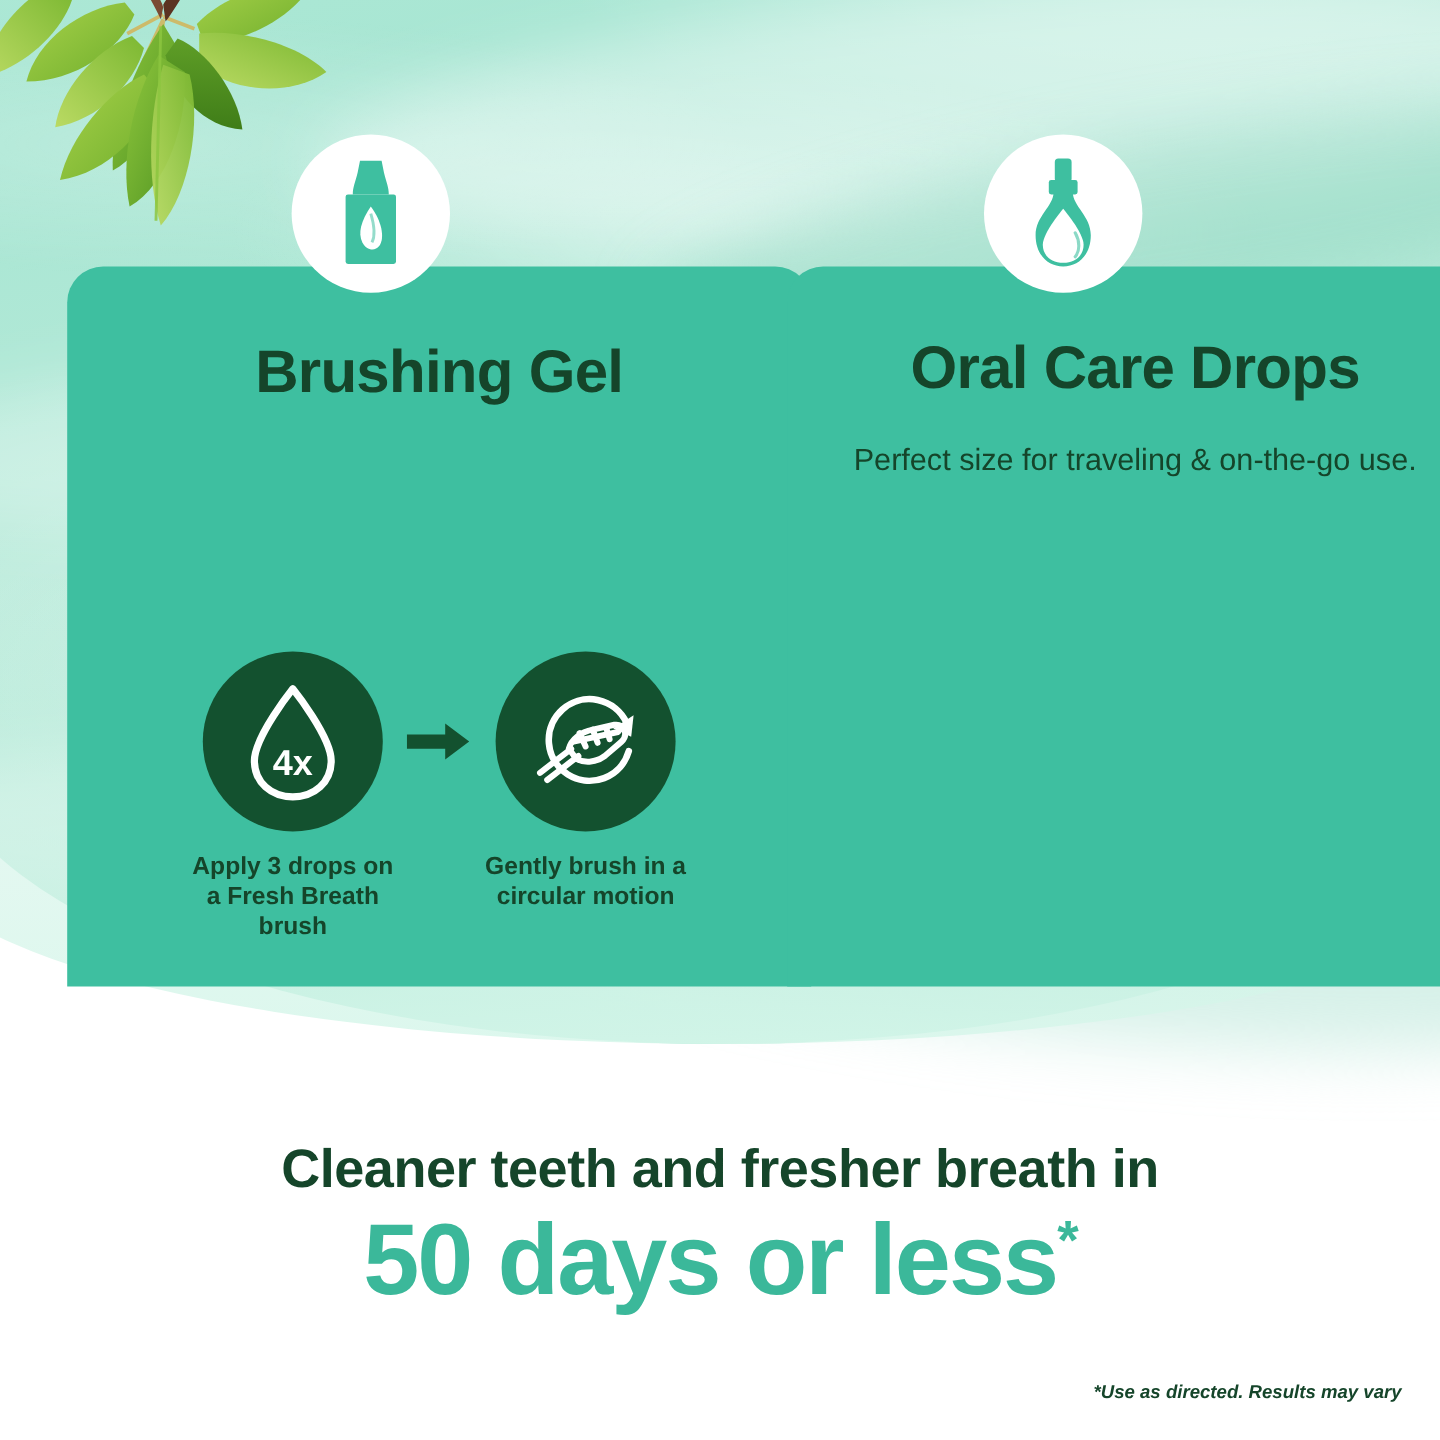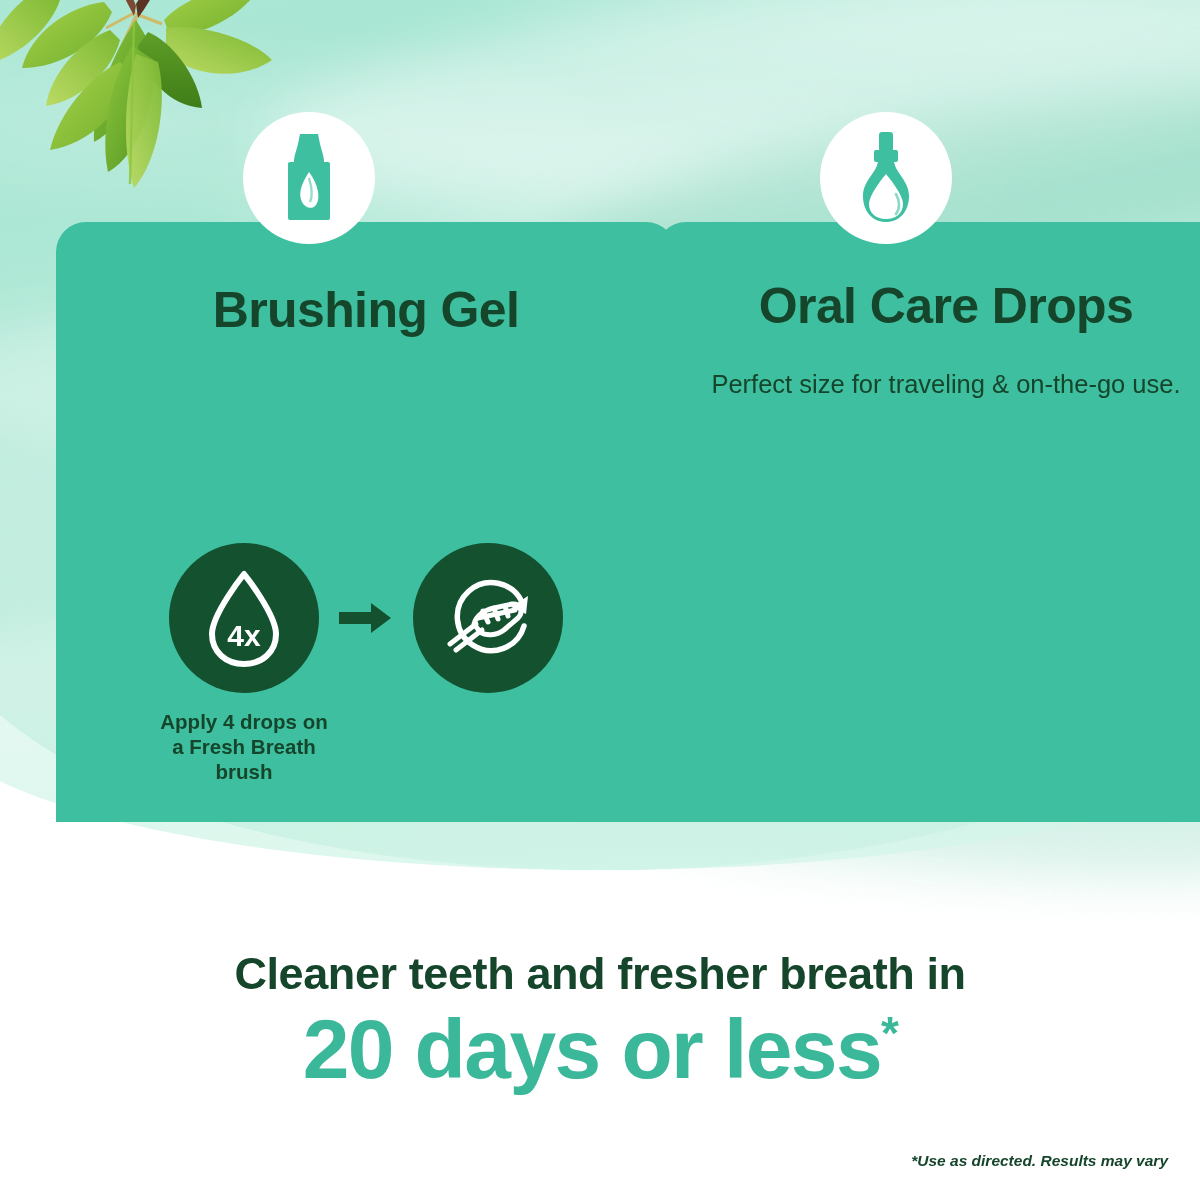--- a/index.html
+++ b/index.html
@@ -190,21 +190,21 @@
 
     <div class="steps" id="steps-left">
 
       <div class="step">
         <div class="circle">
           <svg width="92" height="104" viewBox="0 0 92 104">
             <path d="M46 8 C46 8 14 48 14 68 C14 86 28 98 46 98 C64 98 78 86 78 68 C78 48 46 8 46 8 Z" fill="none" stroke="#ffffff" stroke-width="6" stroke-linejoin="round"></path>
             <text class="drop-num" x="46" y="80" text-anchor="middle">4x</text>
           </svg>
         </div>
-        <div class="step-cap">Apply 4 drops on a Fresh Breath brush</div>
+        <div class="step-cap">Apply 3 drops on a Fresh Breath brush</div>
       </div>
 
       <div class="arrow">
         <svg width="54" height="34" viewBox="0 0 54 34">
           <path d="M0 11 H32 V2 L52 17 L32 32 V23 H0 Z" fill="#13512f"></path>
         </svg>
       </div>
 
       <div class="step">
         <div class="circle">
@@ -215,20 +215,21 @@
               <path d="M14 78 L40 58"></path>
               <path d="M20 84 L46 64"></path>
               <path d="M38 58 C40 50 48 44 58 42 L76 38 C84 37 88 46 82 52 L68 64 C60 70 50 70 44 66 Z"></path>
               <path d="M47 45 L52 56"></path>
               <path d="M58 42 L62 53"></path>
               <path d="M69 40 L72 50"></path>
               <path d="M42 52 L79 44"></path>
             </g>
           </svg>
         </div>
+        <div class="step-cap">Gently brush in a circular motion</div>
       </div>
     </div>
   </div>
 
   <div class="card" id="card-right">
     <div class="card-title">Oral Care Drops</div>
     <div class="card-desc">Perfect size for traveling &amp; on-the-go use.</div>
 
   </div>
 
@@ -247,19 +248,19 @@
       <rect x="23" y="20" width="24" height="12" rx="2" fill="#3ebfa0"></rect>
       <path d="M27 30 H43 C43 42 58 50 58 66 C58 82 48 92 35 92 C22 92 12 82 12 66 C12 50 27 42 27 30 Z" fill="#3ebfa0"></path>
       <path d="M35 44 C35 44 18 64 18 74 C18 83 25 89 35 89 C45 89 52 83 52 74 C52 64 35 44 35 44 Z" fill="#ffffff"></path>
       <path d="M45 64 C49 71 49 79 45 84" fill="none" stroke="#3ebfa0" stroke-width="2.6" opacity=".6" stroke-linecap="round"></path>
     </svg>
   </div>
 
   <div class="footer">
     <div class="foot-line1">Cleaner teeth and fresher breath in</div>
     <div class="foot-line2">
-      <span>20 days or less</span><span class="star">*</span>
+      <span>50 days or less</span><span class="star">*</span>
     </div>
   </div>
 
   <div class="disclaimer">*Use as directed. Results may vary</div>
 
 </div>
 
 </body></html>

